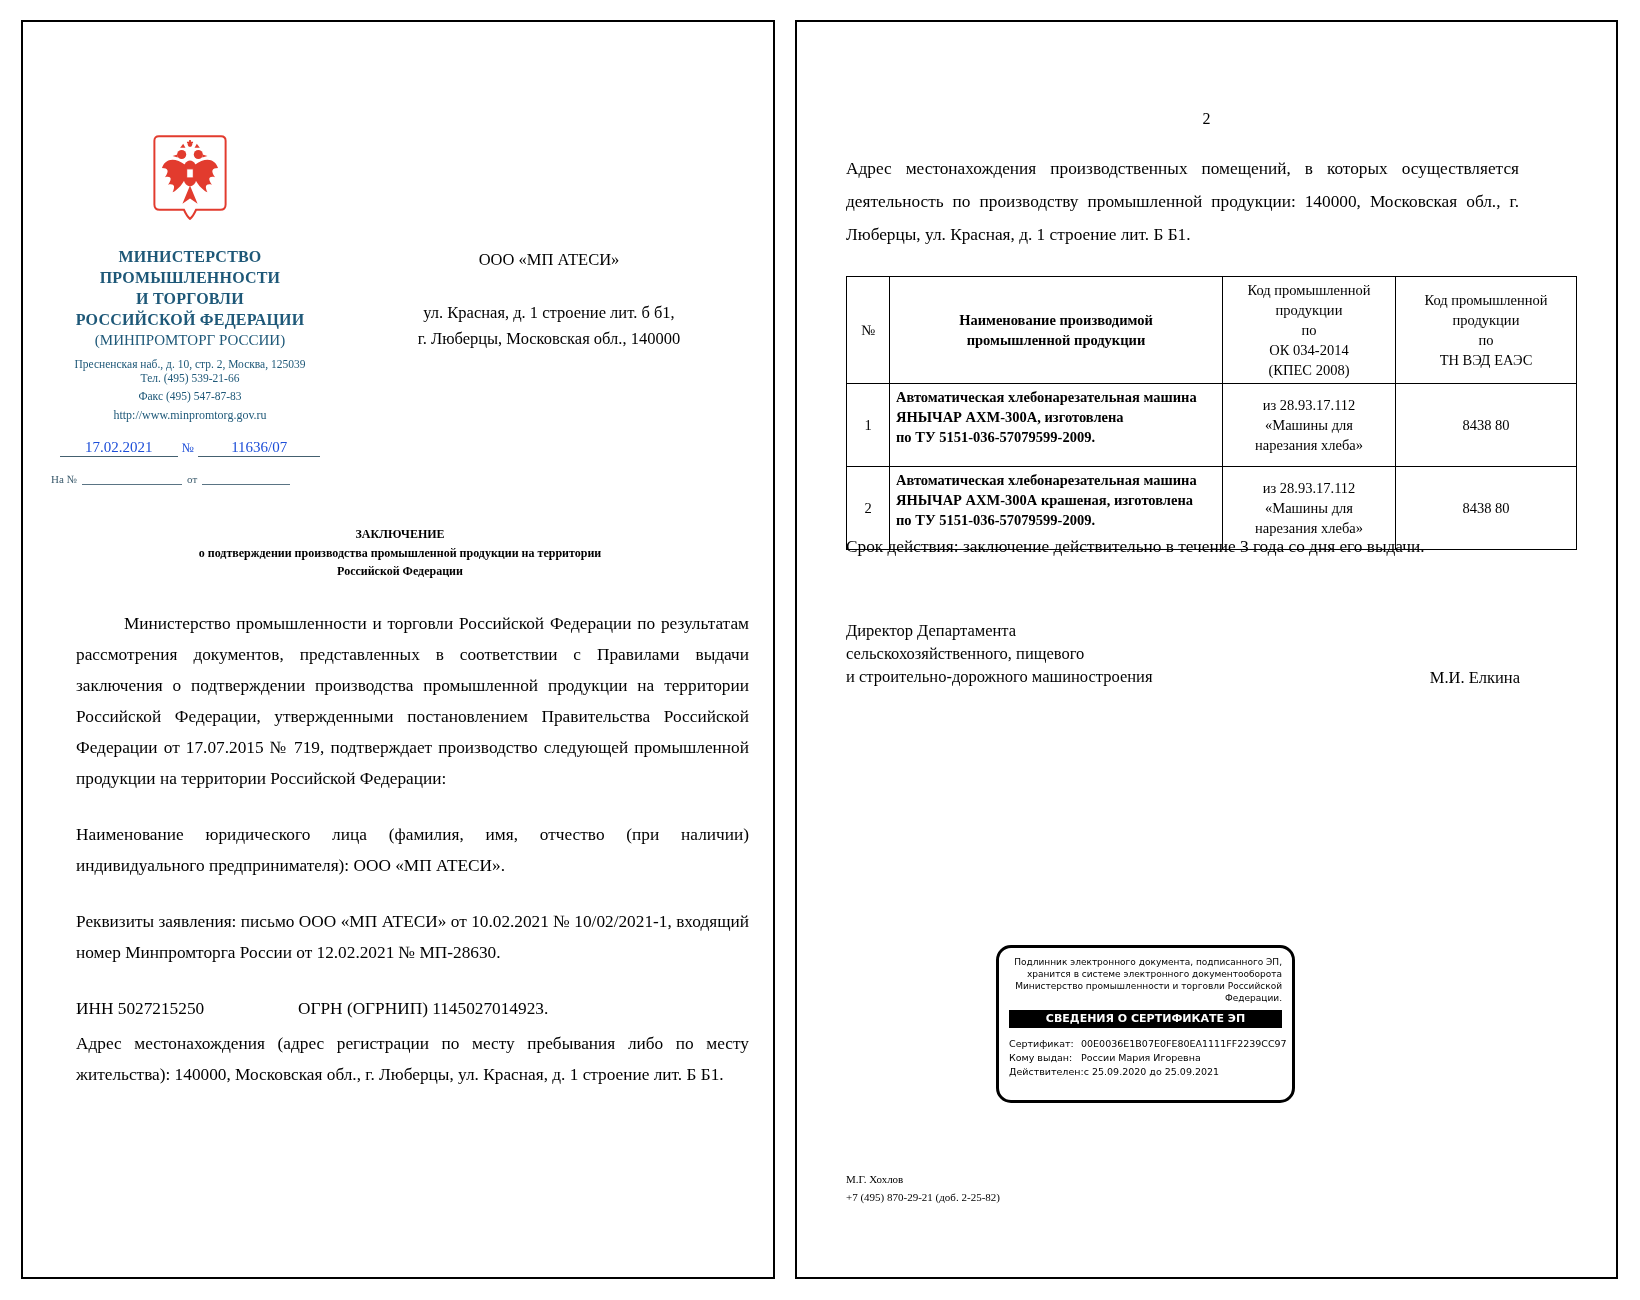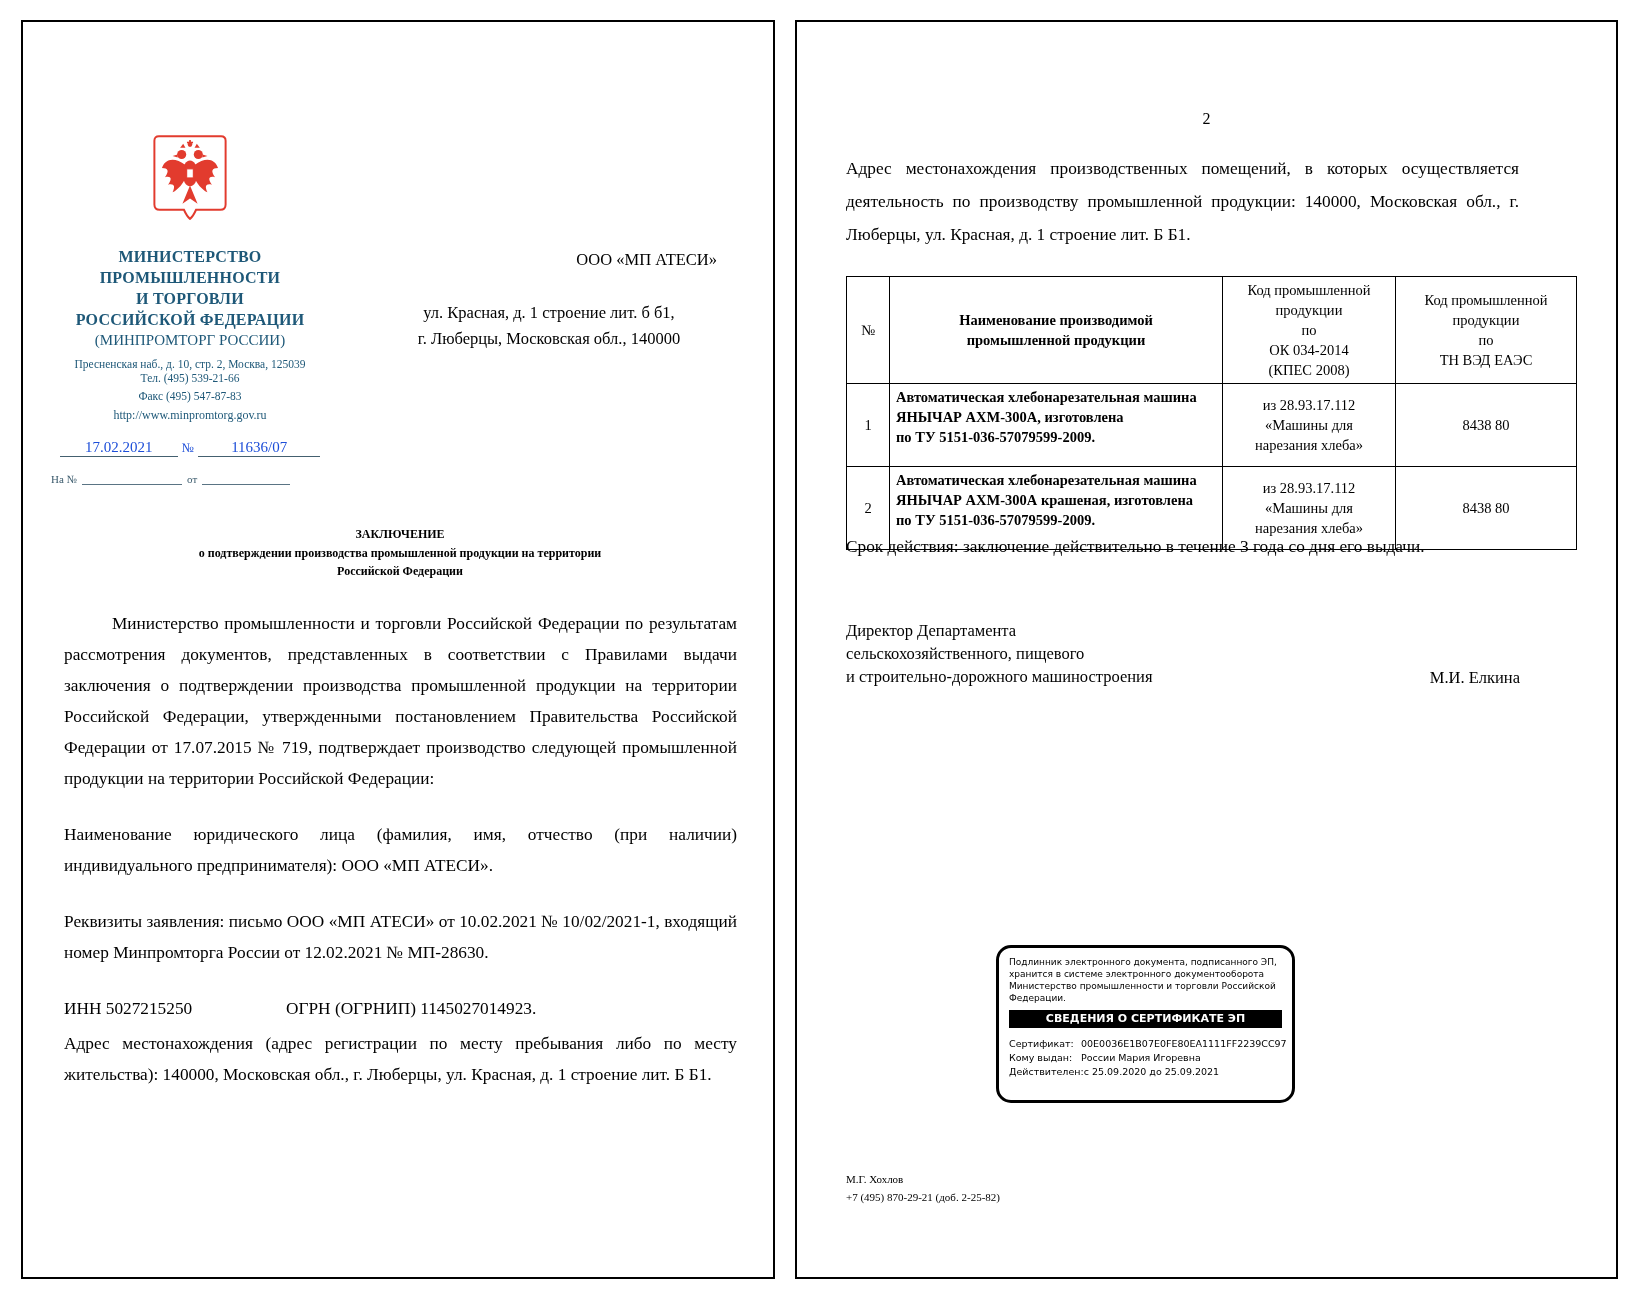--- a/index.html
+++ b/index.html
@@ -25,26 +25,26 @@
   .date-cell{width:118px;}
   .num-cell{width:122px;}
   .nosign{margin:0 4px 1px;font-size:13px;}
   .ref-row{display:flex;align-items:flex-end;margin-top:16px;margin-left:6px;font-size:11px;color:#3a5a6c;}
   .ref-blank{border-bottom:1.2px solid #5a7484;height:10px;}
   .ref-b1{width:100px;margin:0 5px;}
   .ref-b2{width:88px;margin-left:5px;}
 
   
   .recipient{position:absolute;left:358px;top:228px;width:336px;text-align:center;font-size:16.5px;}
-  .recipient-name{margin-bottom:30px;text-align:right;}
+  .recipient-name{margin-bottom:30px;}
   .recipient-addr{line-height:1.55;}
 
   
   .doc-title{position:absolute;left:40px;top:503px;width:674px;text-align:center;font-weight:bold;font-size:12px;line-height:1.55;}
-  .body1{position:absolute;left:41px;top:586px;width:673px;font-size:17.3px;line-height:31px;text-align:justify;}
+  .body1{position:absolute;left:53px;top:586px;width:673px;font-size:17.3px;line-height:31px;text-align:justify;}
   .body1 p{margin:0 0 25px;text-align-last:left;}
   .p-intro{text-indent:48px;}
   .p-inn{margin-bottom:4px !important;}
   .inn-span{display:inline-block;width:222px;}
   .p-addr{margin-bottom:0 !important;}
 
   
   .pageno{position:absolute;left:0;top:88px;width:100%;text-align:center;font-size:16px;}
   .body2{position:absolute;left:49px;top:130px;width:673px;font-size:17.3px;line-height:33px;text-align:justify;}
   .body2 p{margin:0;text-align-last:left;}
@@ -63,21 +63,21 @@
 
   .validity{position:absolute;left:49px;top:515px;width:680px;font-size:17.3px;}
 
   .sig-block{position:absolute;left:49px;top:598px;width:674px;display:flex;justify-content:space-between;align-items:flex-end;font-size:16.5px;}
   .sig-pos{line-height:1.38;}
   .sig-name{white-space:nowrap;}
 
   
   .stamp{position:absolute;left:199px;top:923px;width:299px;height:158px;border:3.5px solid #000;border-radius:15px;
          box-sizing:border-box;padding:9px 10px 6px;font-family:"DejaVu Sans", sans-serif;}
-  .stamp-intro{font-size:9px;line-height:1.32;text-align:left;}
+  .stamp-intro{font-size:9px;line-height:1.32;text-align:right;}
   .stamp-bar{background:#000;color:#fff;text-align:center;font-size:11px;font-weight:bold;padding:2px 0 3px;margin:5px 0 9px;}
   .stamp-line{font-size:9.5px;line-height:1.5;display:flex;}
   .stamp-label{flex:0 0 72px;}
 
   .footer{position:absolute;left:49px;top:1148px;font-size:11px;line-height:1.65;}
 </style>
 </head>
 <body>
 
 <div class="page page1">

